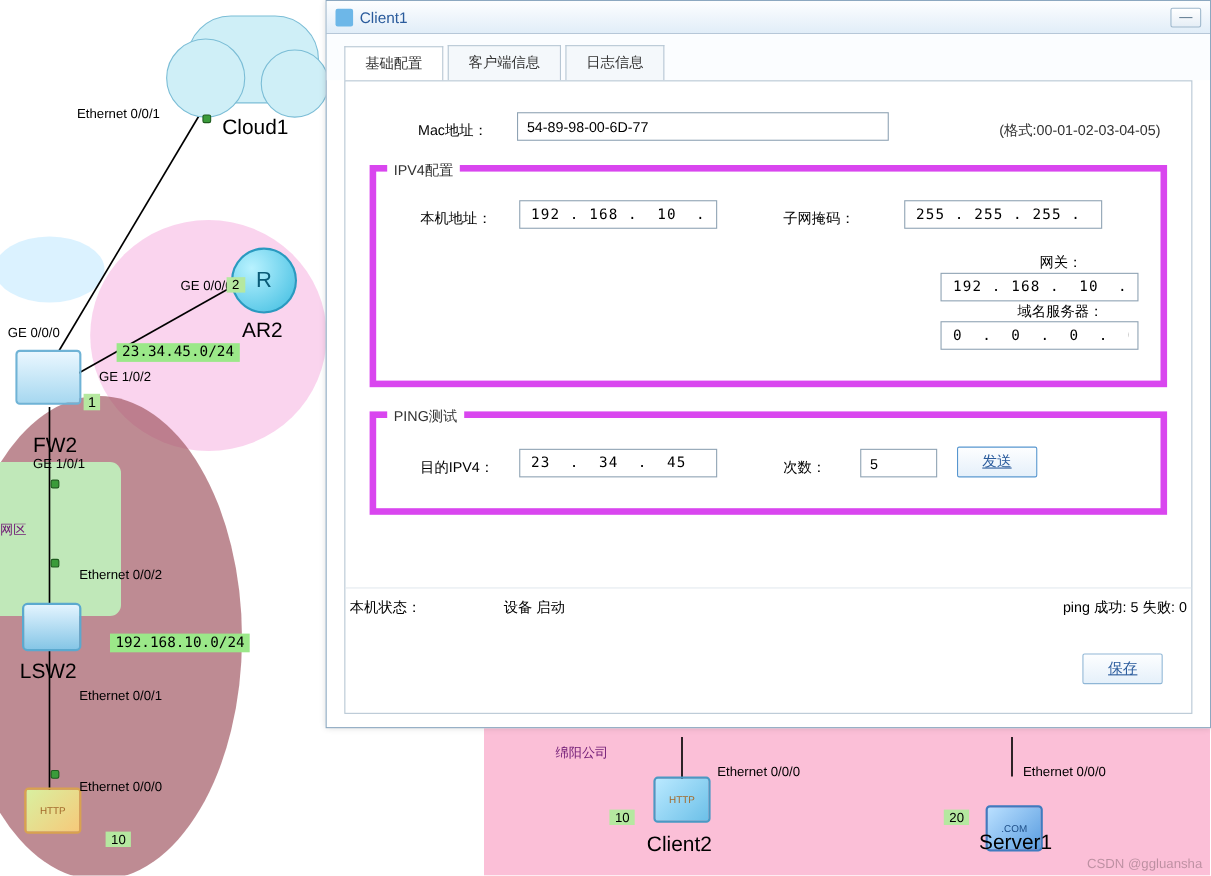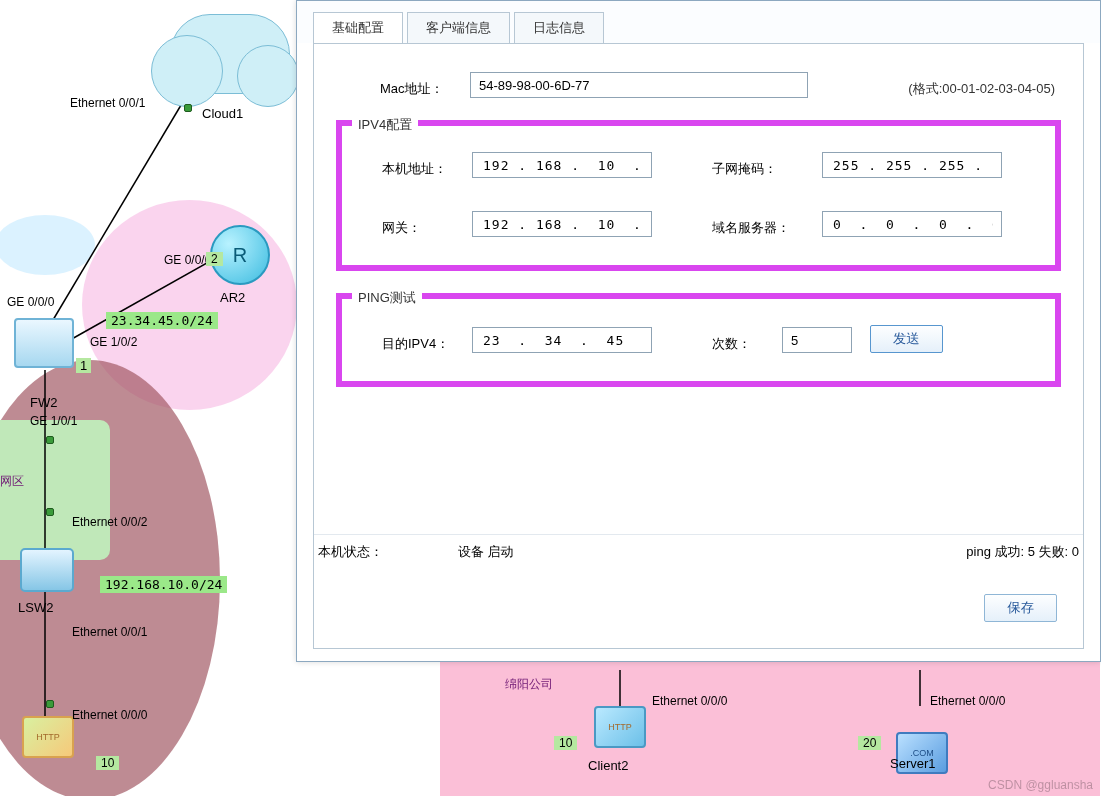--- a/index.html
+++ b/index.html
@@ -55,21 +55,21 @@
 .host {
   position:absolute; width:52px;height:42px; background:linear-gradient(135deg,#d9f0a0,#f6c97a);
   border:2px solid #d9a24f; border-radius:4px; font-size:9px; display:flex; align-items:center; justify-content:center; color:#a36a2b;
 }
 .host.http-client1{ left:22px; top:716px;}
 .host.client2{ left:594px; top:706px; background:linear-gradient(135deg,#bae9ff,#6cc0e8); border-color:#4a99c4;}
 .host.server1{ left:896px; top:732px; background:linear-gradient(135deg,#bae0ff,#5a9de0); border-color:#3f7bbf; color:#1d4d86;}
 
 .ip-tag{ position:absolute; background:#9be889; padding:1px 5px; font-family:monospace; font-size:13px; }
 .port-lbl{ position:absolute; font-size:12px; white-space:nowrap; }
-.dev-lbl{ position:absolute; font-size:13px; }
+.dev-lbl{ position:absolute; font-size:19px; }
 .num-tag{ position:absolute; background:#b5e8a0; padding:0 5px; font-size:12px;}
 .green-lbl{ position:absolute; color:#701a75; font-size:12px;}
 .dot{ position:absolute; width:8px;height:8px;background:#3a9b3a;border:1px solid #1e5b1e;border-radius:2px;}
 
 .watermark{ position:absolute; right:8px; bottom:4px; color:rgba(0,0,0,.25); font-size:12px;}
 
 
 .win {
   position:absolute; left:296px; top:0; width:805px; height:662px;
   background:#fff; border:1px solid #8ca8c0; box-shadow:0 0 6px rgba(0,0,0,.15);
@@ -80,21 +80,21 @@
   border-bottom:1px solid #b6c7d8; display:flex; align-items:center; padding:0 8px;
   color:#2a5b9c; font-size:14px;
 }
 .titlebar .ticon{ width:16px;height:16px; margin-right:6px;
   background:#6db7e8; border-radius:2px;}
 .titlebar .winbtns{ margin-left:auto; display:flex; gap:2px;}
 .titlebar .wbtn{
   width:28px;height:18px; border:1px solid #9fb8cc; background:linear-gradient(#fff,#e6eef6);
   border-radius:2px; font-size:12px; line-height:14px; text-align:center; color:#4a6880; cursor:pointer;
 }
-.tabs{ display:flex; padding:10px 16px 0; gap:4px; background:#fbfdff;align-items:center;}
+.tabs{ display:flex; padding:10px 16px 0; gap:4px; background:#fbfdff;}
 .tab{
   padding:6px 18px; border:1px solid #b7c7d4; border-bottom:none; background:#f4f8fb;
   cursor:pointer; color:#333;
 }
 .tab.active{ background:#fff; border-bottom:1px solid #fff; position:relative; top:1px;}
 .tab-body{ border:1px solid #b7c7d4; margin:0 16px 12px; flex:1; padding:18px 22px; background:#fff; position:relative;}
 
 .fieldset{ border:6px solid #d946ef; padding:18px 20px 20px; margin-top:22px; position:relative;}
 .fieldset .legend{ position:absolute; top:-10px; left:10px; padding:0 6px; background:#fff; color:#333;}
 .row{ display:flex; align-items:flex-end; margin:8px 0;}
@@ -103,21 +103,21 @@
   border:1px solid #8fa3b4; height:26px; padding:2px 8px; font-family:inherit; font-size:13px;
   background:#fff;
 }
 .mac-in{ width:338px;}
 .ip-in{ width:180px; font-family:monospace; letter-spacing:1px; text-align:left; padding-left:10px;}
 .mid-gap{ width:60px;}
 .lbl2{ width:110px;}
 .hint{ color:#333;}
 .btn{
   border:1px solid #8fb6d6; background:linear-gradient(#fdfeff,#e5f0fa);
-  padding:4px 22px; color:#2a5b9c; cursor:pointer; border-radius:2px;
+  padding:4px 22px; color:#2a5b9c; cursor:pointer; border-radius:2px;text-decoration:underline;
 }
 .btn.outline{ border:1px solid #5796cf;}
 .status-line{ position:absolute; left:0; right:0; bottom:80px; padding:0 4px; display:flex; align-items:center; border-top:1px solid #e3e9ef; height:34px; font-size:13px;}
 .save-row{ position:absolute; right:26px; bottom:26px;}
 
 svg.lines{ position:absolute; inset:0; pointer-events:none;}
 </style>
 </head>
 <body>
 
@@ -184,20 +184,27 @@
   <div class="num-tag" style="left:554px;top:736px;">10</div>
   <div class="num-tag" style="left:858px;top:736px;">20</div>
 
   <div class="dot" style="left:184px;top:104px;"></div>
   <div class="dot" style="left:46px;top:436px;"></div>
   <div class="dot" style="left:46px;top:508px;"></div>
   <div class="dot" style="left:46px;top:700px;"></div>
 </div>
 
 <div class="win">
+  <div class="titlebar">
+    <span class="ticon"></span>
+    <span>Client1</span>
+    <div class="winbtns">
+      <div class="wbtn"><span>—</span></div>
+    </div>
+  </div>
 
   <div class="tabs">
     <div class="tab active">基础配置</div>
     <div class="tab">客户端信息</div>
     <div class="tab">日志信息</div>
   </div>
 
   <div class="tab-body">
 
     <div class="row" style="margin-left:24px;margin-top:10px;">
@@ -209,21 +216,21 @@
 
     <div class="fieldset">
       <div class="legend">IPV4配置</div>
       <div class="row">
         <span class="lbl">本机地址：</span>
         <input class="txtin ip-in" value="192 . 168 .  10  .  10" style="">
         <span class="mid-gap"></span>
         <span class="lbl2">子网掩码：</span>
         <input class="txtin ip-in" value="255 . 255 . 255 .  0" style="">
       </div>
-      <div class="row" style="margin-top:33px;">
+      <div class="row" style="margin-top:22px;flex-direction:column;">
         <span class="lbl">网关：</span>
         <input class="txtin ip-in" value="192 . 168 .  10  . 254" style="">
         <span class="mid-gap"></span>
         <span class="lbl2">域名服务器：</span>
         <input class="txtin ip-in" value="0  .  0  .  0  .  0" style="">
       </div>
     </div>
 
     <div class="fieldset">
       <div class="legend">PING测试</div>

